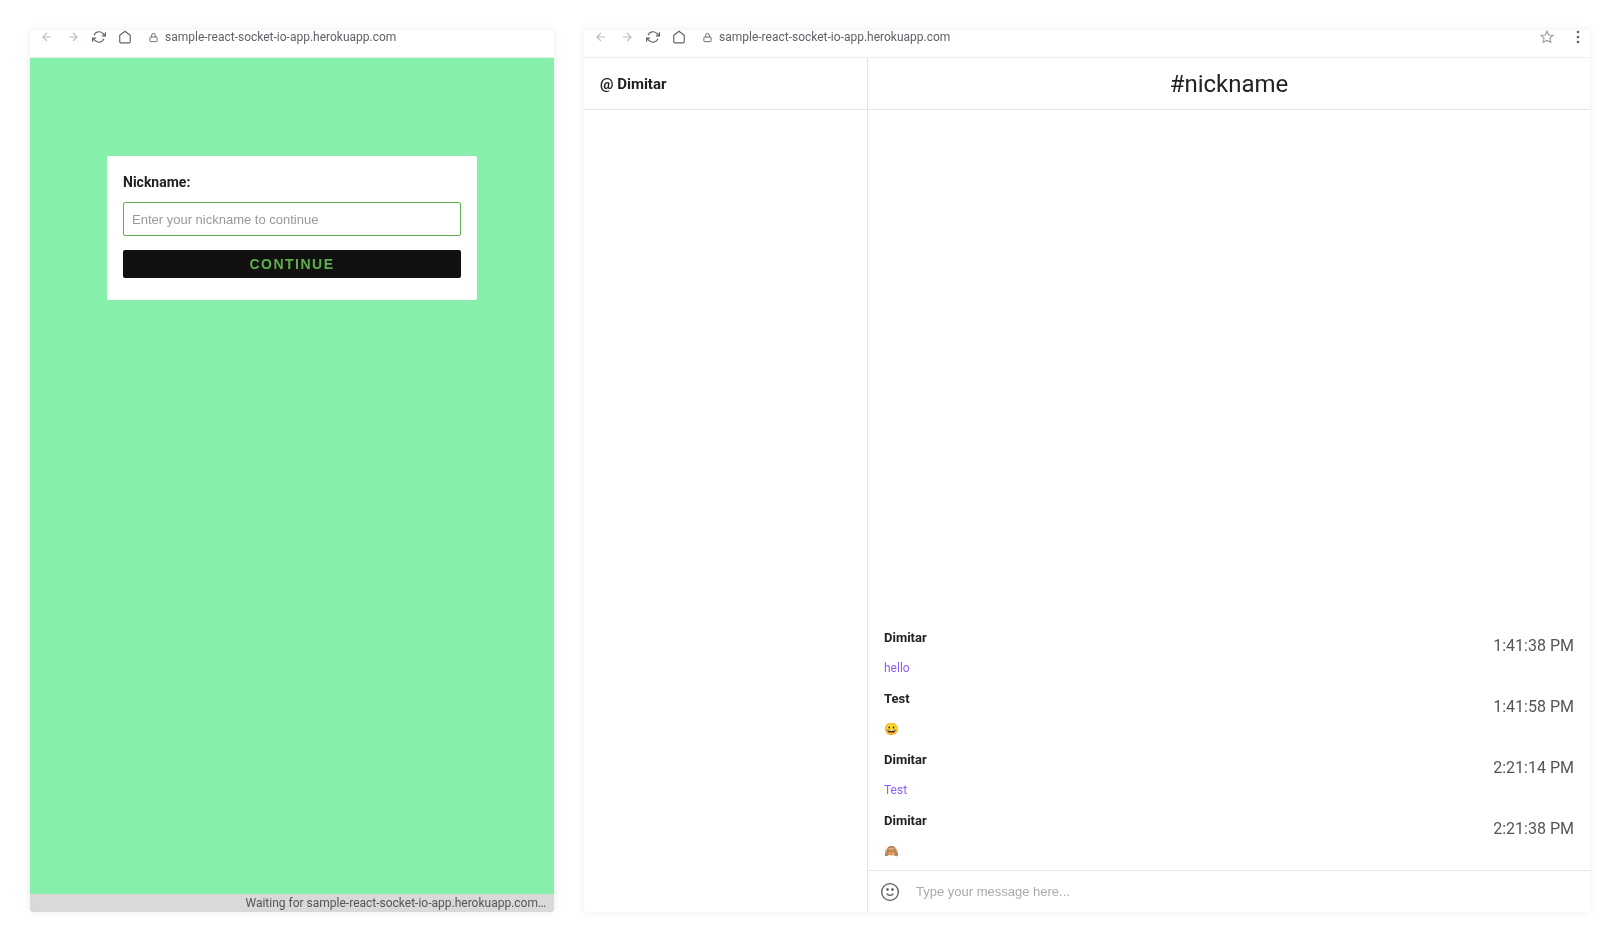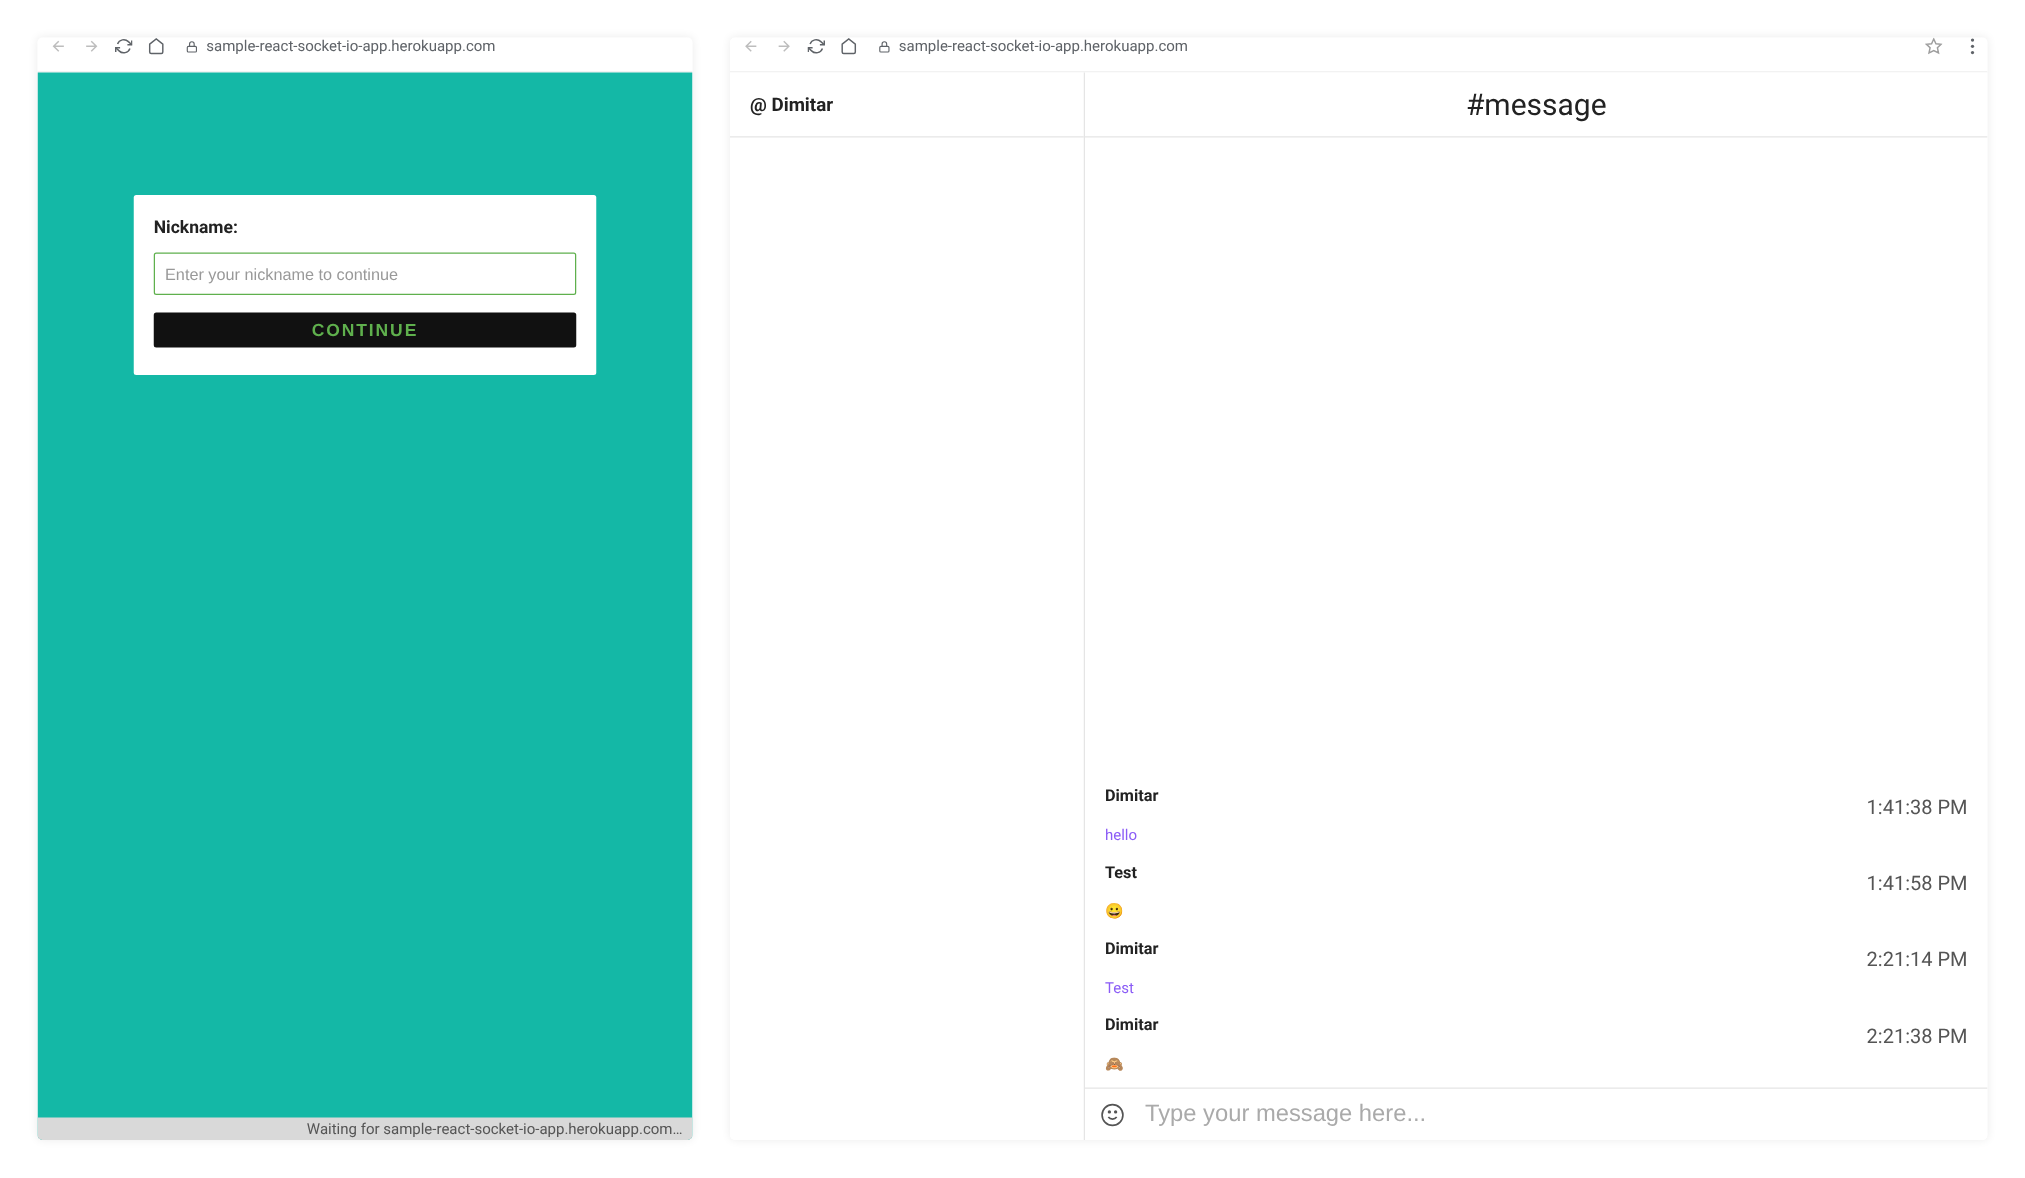--- a/index.html
+++ b/index.html
@@ -40,21 +40,21 @@
       display: flex;
       align-items: center;
       gap: 6px;
       font-size: 12px;
       color: #5f6368;
       padding-left: 4px;
     }
     .lock { font-size: 11px; }
     .content-left {
       flex: 1;
-      background: #14b8a6;
+      background: #86efac;
       display: flex;
       flex-direction: column;
       align-items: center;
       padding-top: 98px;
       position: relative;
     }
     .login-card {
       width: 370px;
       background: #fff;
       padding: 18px 16px 22px 16px;
@@ -189,21 +189,21 @@
     .emoji-btn {
       width: 20px; height: 20px;
       display: flex; align-items: center; justify-content: center;
       cursor: pointer;
       color: #555;
     }
     .composer-input {
       flex: 1;
       border: none;
       outline: none;
-      font-size: 19px;
+      font-size: 13px;
       color: #333;
     }
     .composer-input::placeholder { color: #aaa; }
     svg { display: block; }
     .star { margin-left: auto; color: #9e9e9e; }
     .dots { margin-left: 10px; color: #5f6368; }
   </style>
 </head>
 <body>
 
@@ -299,21 +299,21 @@
 
   <div class="content-right">
     <div class="chat-body">
       <div class="sidebar">
         <div class="sidebar-header">
           <span>@</span>&nbsp;<span>Dimitar</span>
         </div>
       </div>
 
       <div class="main-chat">
-        <div class="channel-title">#message</div>
+        <div class="channel-title">#nickname</div>
         <div class="messages" id="message-list">
             <div class="msg-row">
               <div class="msg-left">
                 <div class="msg-user">Dimitar</div>
                 <div class="msg-text">hello</div>
               </div>
               <div class="msg-time">1:41:38 PM</div>
             </div>
             <div class="msg-row">
               <div class="msg-left">

